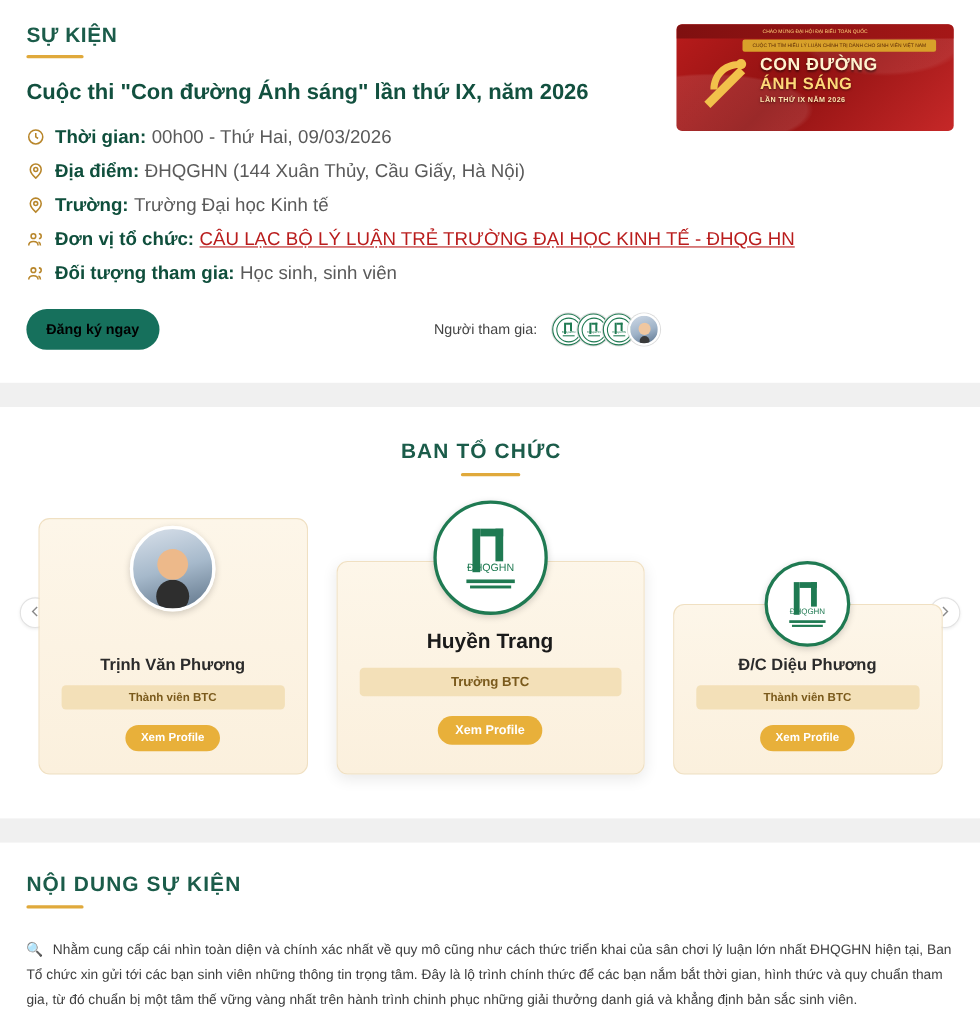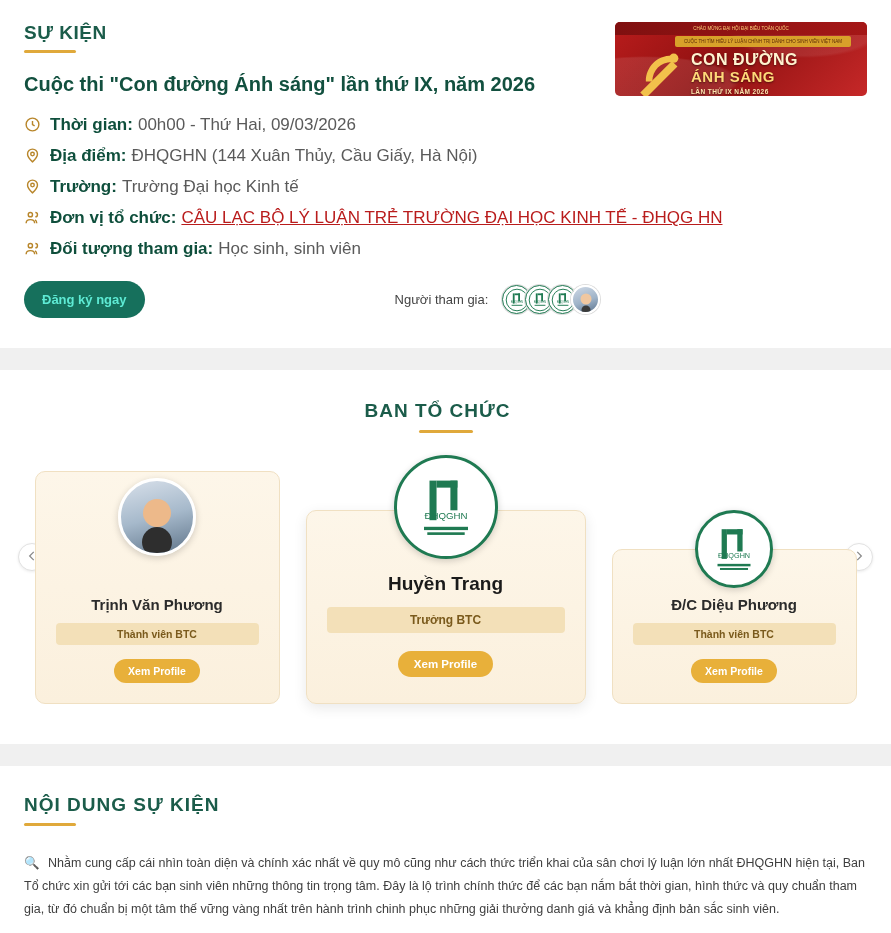--- a/index.html
+++ b/index.html
@@ -45,21 +45,21 @@
   }
   .info-icon svg { display: block; }
   .info-label { color: #0f4f3c; font-weight: bold; margin-right: 5px; white-space: nowrap; }
   .info-value { color: #5a5a5a; }
   .info-value.org { color: #b91c1c; text-decoration: underline; }
 
   .register-row {
     display: flex; align-items: center; margin-top: 22px;
   }
   .register-btn {
-    background: #16705c; color: #5eead4; border: none;
+    background: #16705c; color: #000000; border: none;
     font-size: 13px; font-weight: bold;
     padding: 11px 18px; border-radius: 22px; cursor: pointer;
     font-family: "Liberation Sans", sans-serif;
   }
   .participants {
     display: flex; align-items: center; margin-left: 250px; text-align: center;
   }
   .participants-label { font-size: 13px; color: #444; margin-right: 14px; }
   .avatar-stack { display: flex; align-items: center; }
   .avatar {
@@ -79,21 +79,21 @@
   .avatar.photo::after {
     content:''; position:absolute; left:50%; top:46%;
     transform: translate(-50%,-50%);
     width:11px; height:11px; border-radius:50%;
     background:#f0c7a0;
     box-shadow: 0 11px 0 -1px #3a3a3a;
   }
 
   .event-banner {
     position: absolute; right: 24px; top: 22px;
-    width: 252px; height: 74px; border-radius: 5px; overflow: hidden;
+    width: 252px; height: 97px; border-radius: 5px; overflow: hidden;
     background: linear-gradient(135deg,#b91c1c 0%,#8f1111 45%,#c62828 100%);
   }
   .banner-inner { position: relative; width:100%; height:100%; }
   .banner-wave {
     position:absolute; left:0; top:0; width:100%; height:100%;
     background:
       radial-gradient(ellipse at 12% 80%, rgba(255,255,255,.10) 0 28%, transparent 30%),
       radial-gradient(ellipse at 75% 15%, rgba(255,255,255,.08) 0 25%, transparent 28%);
   }
   .banner-sickle {

